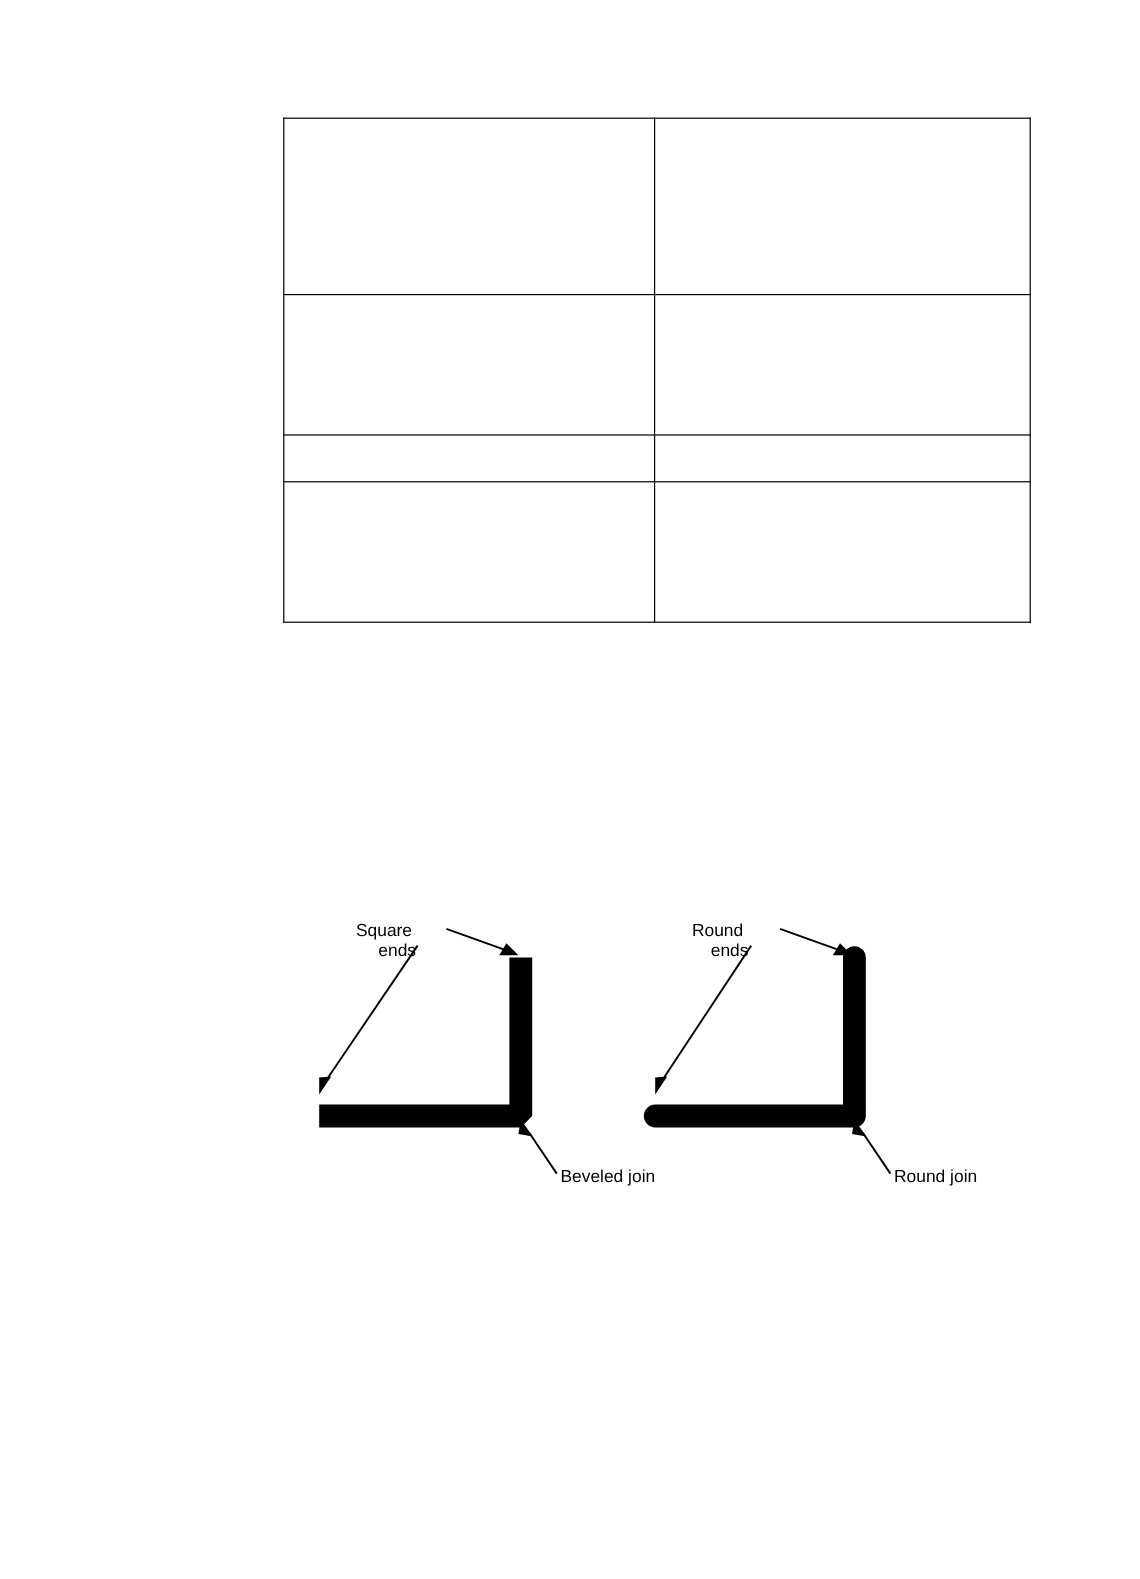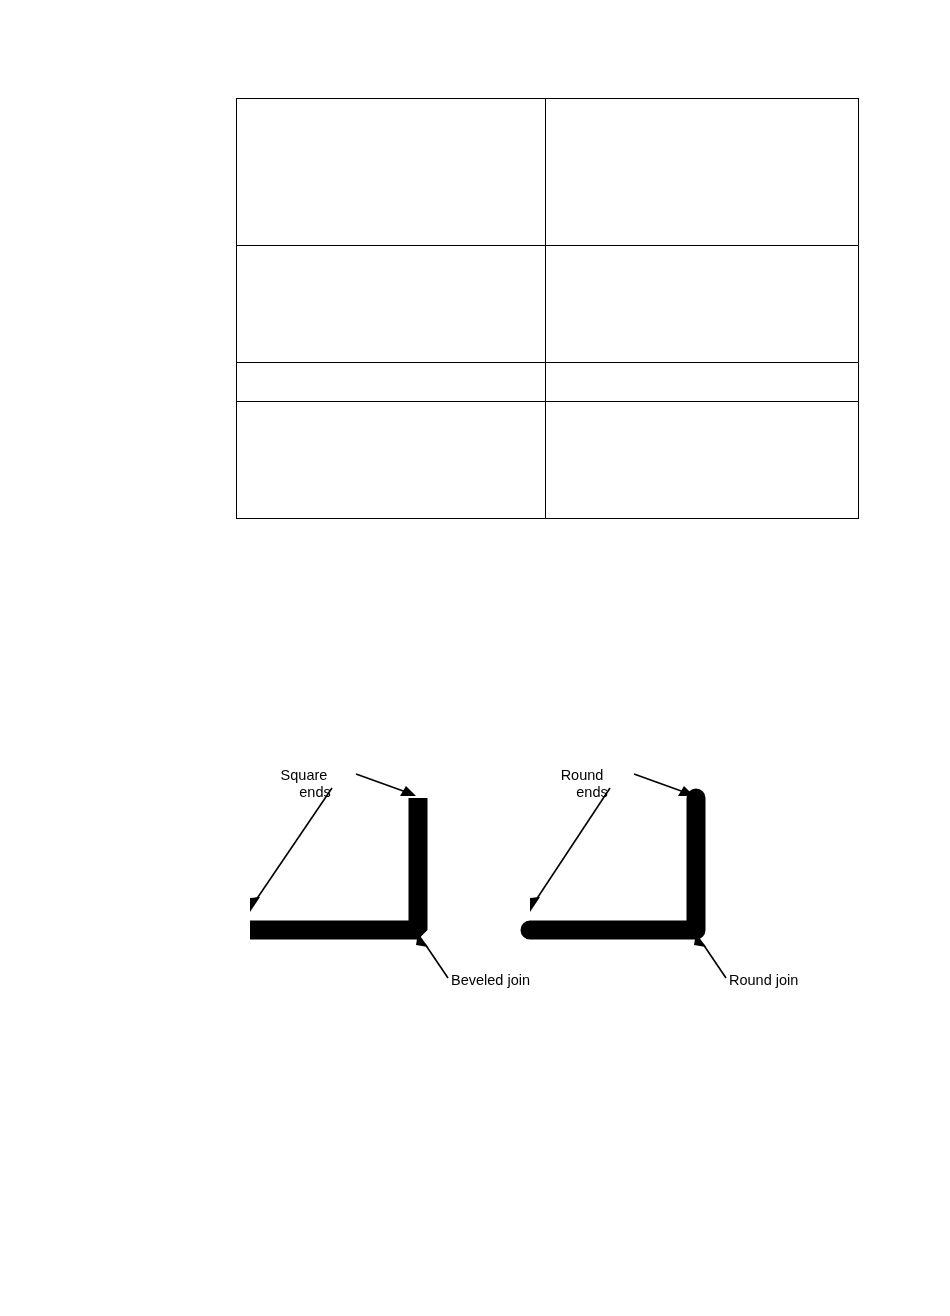--- a/index.html
+++ b/index.html
@@ -35,21 +35,21 @@
   .doc-table .col-left { width: 292px; }
   .doc-table .col-right { width: 296px; }
   .row-1 td { height: 134px; }
   .row-2 td { height: 104px; }
   .row-3 td { height: 26px; }
   .row-4 td { height: 104px; }
 
   
   .figure {
     position: absolute;
-    left: 220px;
+    left: 236px;
     top: 740px;
     width: 600px;
     height: 270px;
   }
   .figure svg {
     display: block;
   }
   .fig-label {
     font-family: "Liberation Sans", sans-serif;
     font-size: 14.5px;

